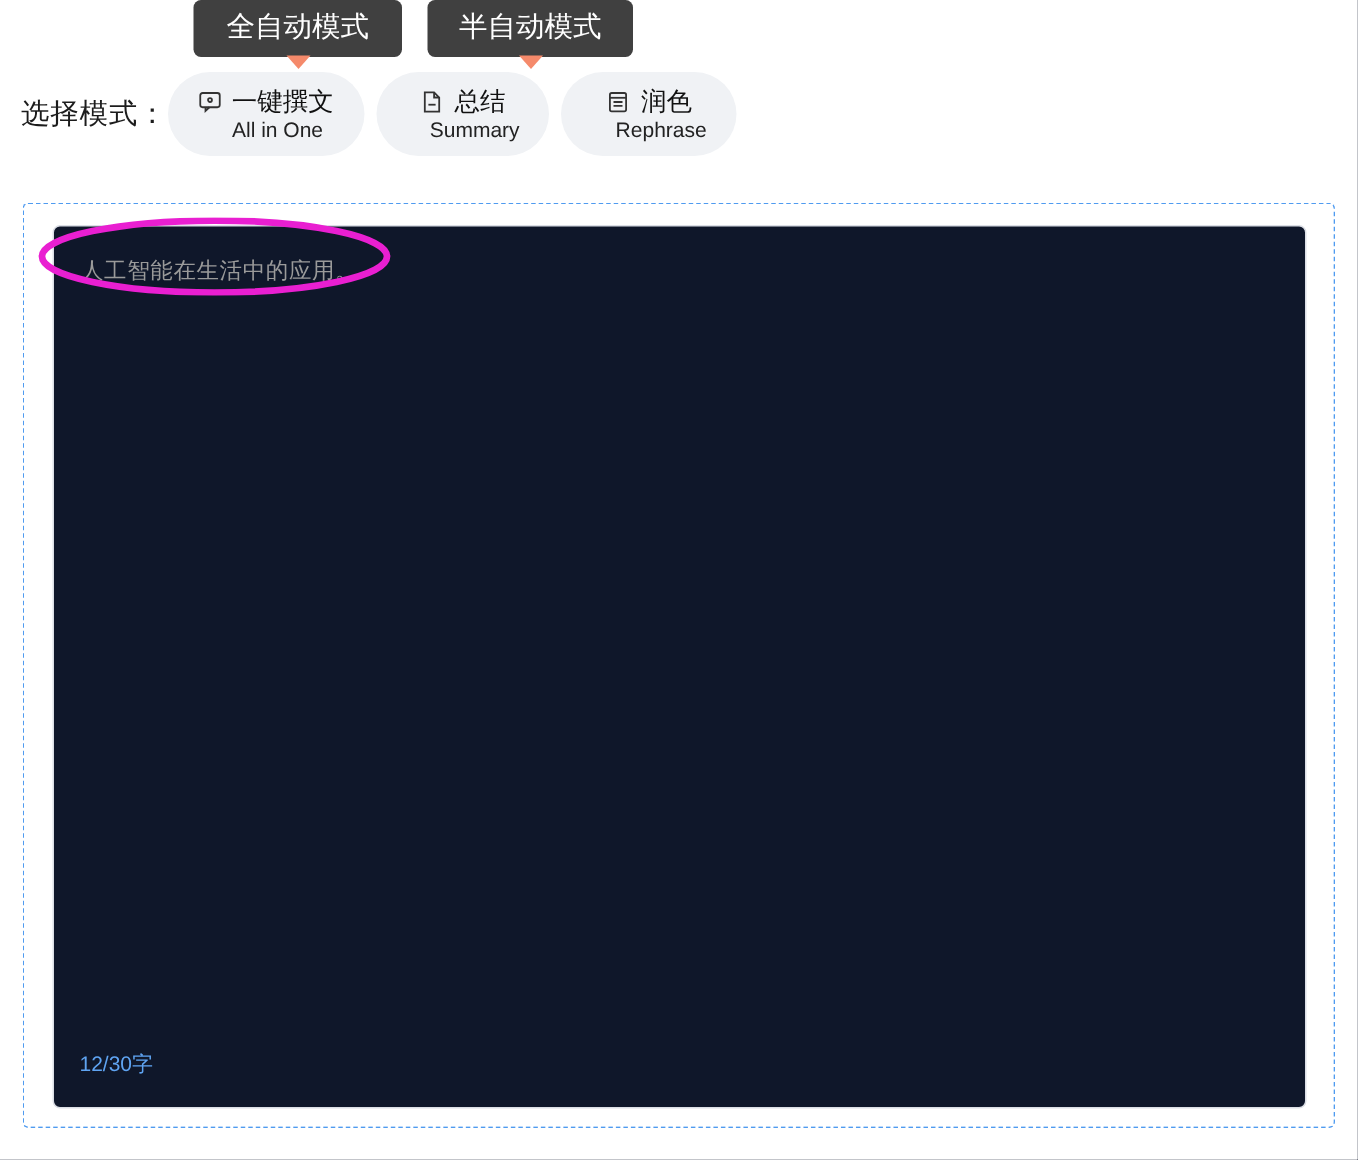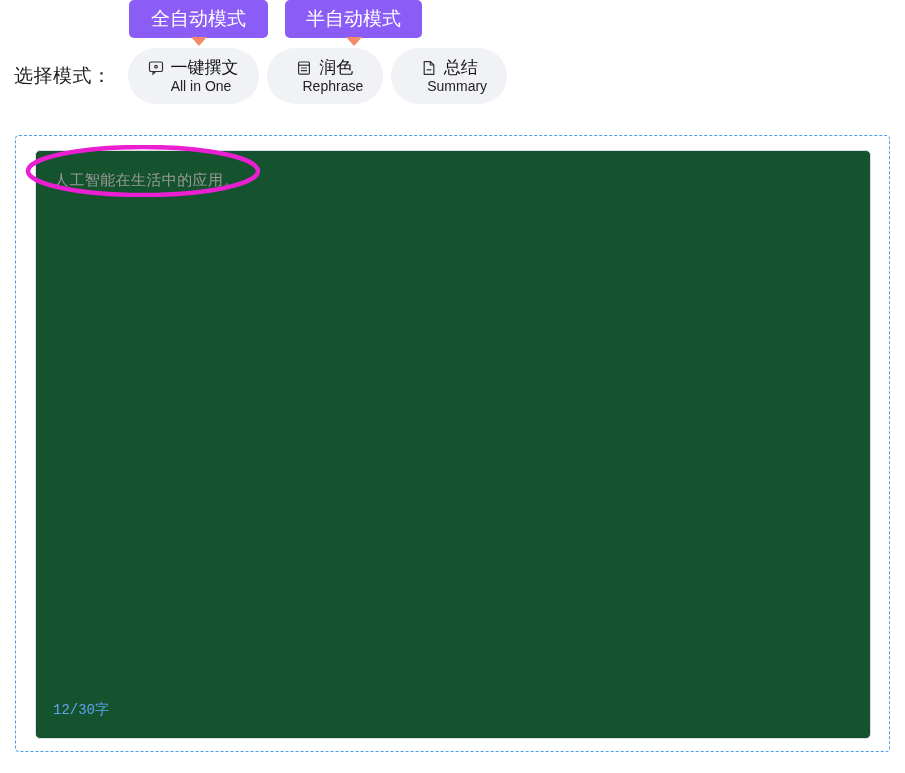--- a/index.html
+++ b/index.html
@@ -11,21 +11,21 @@
     width: 905px;
     height: 773px;
     position: relative;
     font-family: "Liberation Sans", "DejaVu Sans", sans-serif;
     overflow: hidden;
   }
 
   
   .badge {
     position: absolute;
-    background: #8b5cf6;
+    background: #404040;
     color: #ffffff;
     font-size: 19px;
     line-height: 1;
     padding: 9px 12px 10px 12px;
     border-radius: 5px;
     white-space: nowrap;
     text-align: center;
   }
   .badge-arrow {
     position: absolute;
@@ -48,21 +48,21 @@
     top: 46px;
     width: 905px;
     height: 60px;
     display: flex;
     align-items: center;
   }
   .mode-label {
     font-size: 19px;
     color: #1c1c1c;
     margin-left: 14px;
-    margin-right: 16px;
+    margin-right: 0;
     white-space: nowrap;
     letter-spacing: 0.5px;
   }
   .mode-btn {
     height: 56px;
     border-radius: 28px;
     background: #f0f2f5;
     display: flex;
     flex-direction: column;
     align-items: center;
@@ -114,22 +114,21 @@
   }
   #editor-box {
     position: absolute;
     left: 19px;
     top: 14px;
     width: 836px;
     height: 589px;
     border: 1px solid #dcdfe6;
     border-radius: 5px;
     box-sizing: border-box;
-    background: #14532d;
-    font-family: Liberation Mono, monospace;
+    background: #0f172a;
   }
   #prompt-text {
     position: absolute;
     left: 18px;
     top: 20px;
     font-size: 15px;
     color: #9a9a9a;
     letter-spacing: 0.4px;
     white-space: nowrap;
   }
@@ -196,43 +195,43 @@
     <div class="mode-en">All in One</div>
   </div>
 
 
 
 
   <div class="mode-btn">
     <div class="mode-btn-top">
       <span class="mode-icon">
         <svg viewBox="0 0 16 16" width="16" height="16" fill="none" stroke-width="1.2">
+          <path d="M3.2 1.6 H9.4 L12.8 5 V14.4 H3.2 Z"></path>
+          <path d="M9.4 1.6 V5 H12.8"></path>
+          <path d="M5.6 9.8 H10.4"></path>
+        </svg>
+      </span>
+      <span class="mode-cn">总结</span>
+    </div>
+    <div class="mode-en">Summary</div>
+  </div>
+
+  <div class="mode-btn">
+    <div class="mode-btn-top">
+      <span class="mode-icon">
+        <svg viewBox="0 0 16 16" width="16" height="16" fill="none" stroke-width="1.2">
           <rect x="2.6" y="2" width="10.8" height="12.2" rx="1.2"></rect>
           <path d="M2.6 5.2 H13.4"></path>
           <path d="M5 8 H11 M5 10.6 H11"></path>
         </svg>
       </span>
       <span class="mode-cn">润色</span>
     </div>
     <div class="mode-en">Rephrase</div>
   </div>
-
-  <div class="mode-btn">
-    <div class="mode-btn-top">
-      <span class="mode-icon">
-        <svg viewBox="0 0 16 16" width="16" height="16" fill="none" stroke-width="1.2">
-          <path d="M3.2 1.6 H9.4 L12.8 5 V14.4 H3.2 Z"></path>
-          <path d="M9.4 1.6 V5 H12.8"></path>
-          <path d="M5.6 9.8 H10.4"></path>
-        </svg>
-      </span>
-      <span class="mode-cn">总结</span>
-    </div>
-    <div class="mode-en">Summary</div>
-  </div>
 </div>
 
 <div id="editor-panel">
   <div id="editor-box">
     <div id="prompt-text">人工智能在生活中的应用。</div>
     <div id="char-counter">12/30字</div>
   </div>
 </div>
 
 <svg id="highlight-ellipse" viewBox="0 0 236 52">

